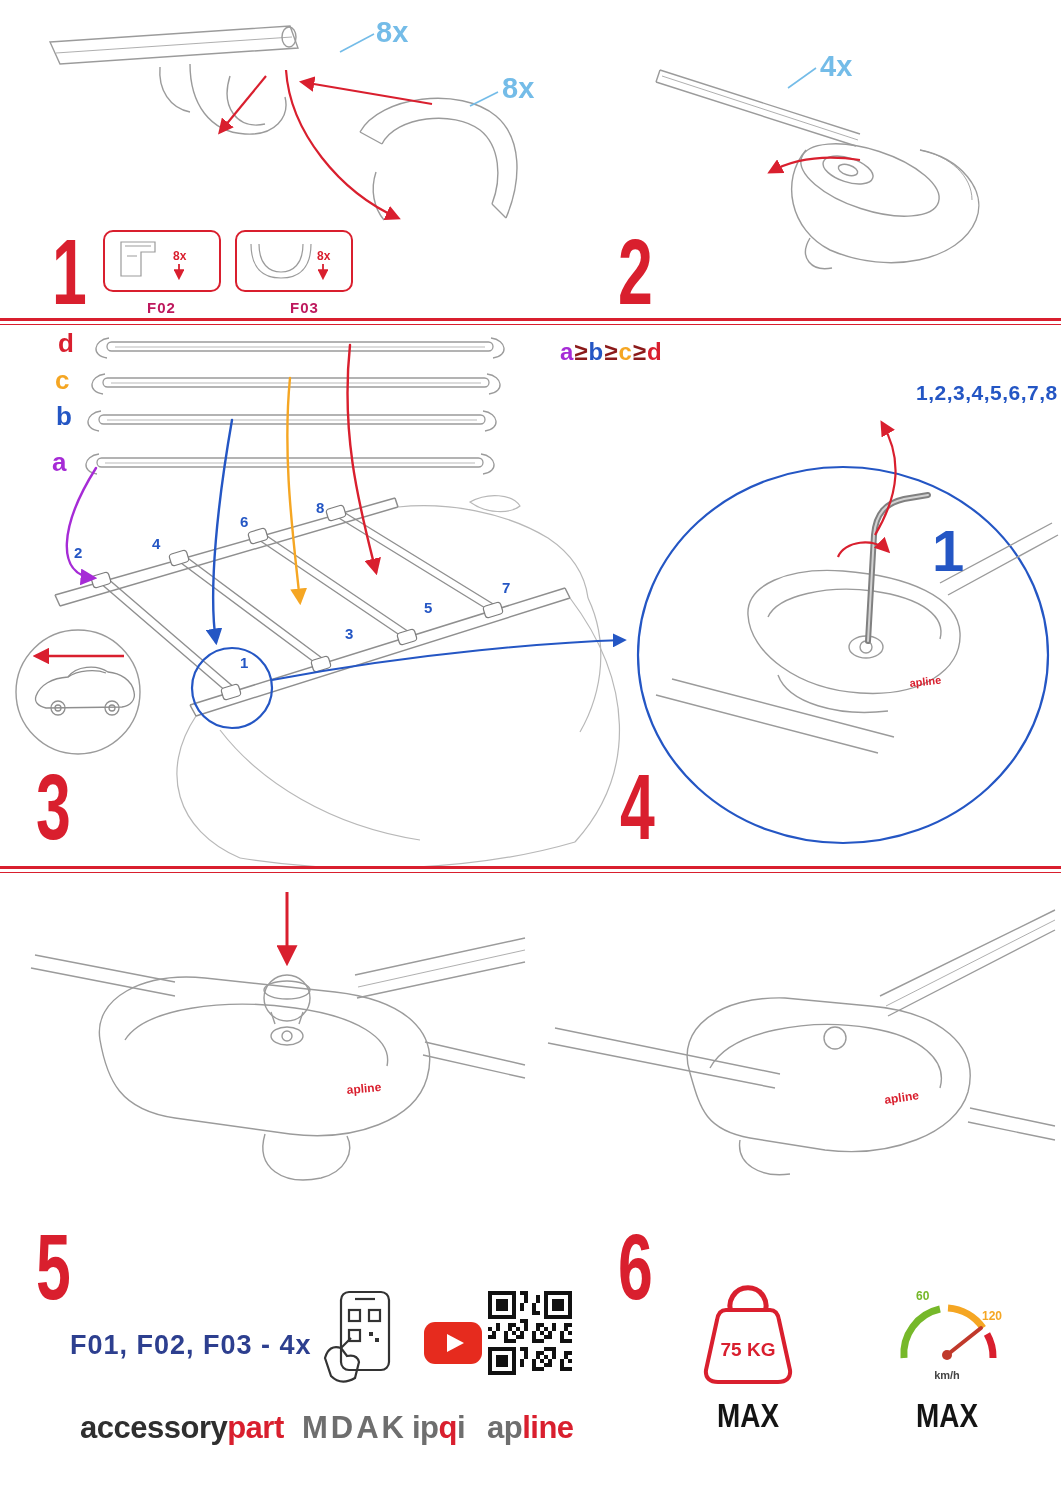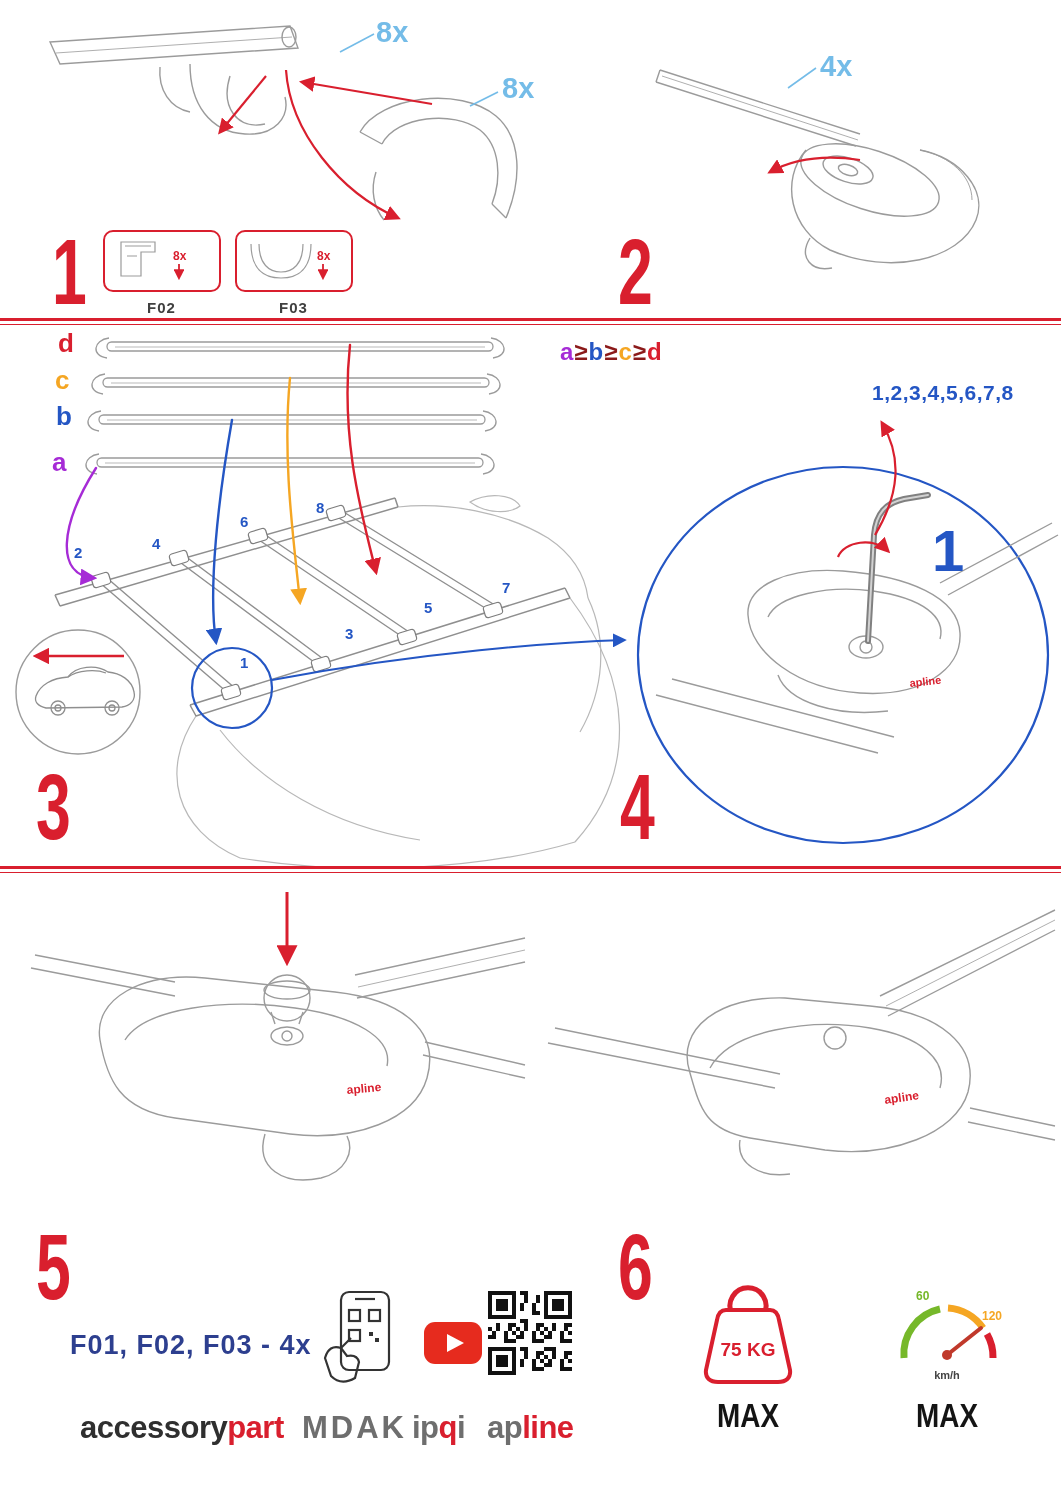--- a/index.html
+++ b/index.html
@@ -7,21 +7,21 @@
   body{font-family:"Liberation Sans",sans-serif}
   .page{position:relative;width:1061px;height:1500px;background:#fff;overflow:hidden;margin:0 auto}
   svg.layer{position:absolute;overflow:visible}
   svg text{font-family:"Liberation Sans",sans-serif}
   .stepnum{position:absolute;color:#d91f2e;font-weight:700;font-size:92px;line-height:.92;transform:scaleX(.68);transform-origin:left top;letter-spacing:-3px}
   .qty{position:absolute;color:#74bce8;font-weight:700;font-size:29px;line-height:1}
   .divider{position:absolute;left:0;width:1061px}
   .divider .l1{height:3px;background:#d91f2e}
   .divider .l2{height:1px;background:#d91f2e;margin-top:3px}
   .partbox{position:absolute;width:118px;height:62px;border:2px solid #d91f2e;border-radius:10px}
-  .partlabel{position:absolute;color:#404040;font-weight:700;font-size:15px;letter-spacing:1px}
+  .partlabel{position:absolute;color:#be185d;font-weight:700;font-size:15px;letter-spacing:1px}
   .barletter{position:absolute;font-weight:700;font-size:26px;line-height:1}
   .posnum{position:absolute;color:#2456c4;font-weight:700;font-size:15px;line-height:1}
   .formula{position:absolute;font-weight:700;font-size:24px;letter-spacing:1px;line-height:1}
   .seq{position:absolute;color:#2456c4;font-weight:700;font-size:21px;line-height:1;letter-spacing:.5px}
   .bigblue{position:absolute;color:#2456c4;font-weight:700;font-size:58px;line-height:1}
   .parts-line{position:absolute;color:#2d3f8f;font-weight:700;font-size:27px;letter-spacing:1px;line-height:1}
   .brand{position:absolute;font-weight:700;font-size:31px;line-height:1;letter-spacing:-.5px}
   .maxlabel{position:absolute;color:#141414;font-weight:700;font-size:34px;line-height:1;text-align:center;transform:scaleX(.82);transform-origin:center top}
   .c-red{color:#d91f2e}.c-blue{color:#2456c4}.c-orange{color:#f5a623}.c-purple{color:#a62bd6}.c-dark{color:#2f2f2f}.c-gray{color:#6e6e6e}.c-maroon{color:#8b1a1a}
   .qr{position:absolute;width:86px;height:86px;background:#fff}
@@ -88,21 +88,21 @@
             </marker>
           </defs>
         <g stroke="#9b9b9b" fill="none" stroke-width="1.2">
           <path d="M14,12 C14,36 26,46 44,46 C62,46 74,36 74,12"></path>
           <path d="M22,12 C22,32 32,40 44,40 C56,40 66,32 66,12"></path>
         </g>
         <text x="80" y="28" font-size="12" font-weight="bold" fill="#d91f2e">8x</text>
         <path d="M86,32 L86,46" stroke="#d91f2e" stroke-width="1.8" fill="none" marker-end="url(#m-red-b2)"></path>
       </svg>
     </div>
-    <span class="partlabel" style="left:279px;top:299px">F03</span>
+    <span class="partlabel" style="left:290px;top:299px">F03</span>
 
     <div class="stepnum" style="left:52px;top:230px">1</div>
   </section>
 
   <section>
     <svg class="layer" style="left:620px;top:30px" width="440" height="250" viewBox="0 0 440 250">
       <defs>
           <marker id="m-red-2" viewBox="0 0 10 10" refX="8" refY="5" markerWidth="7" markerHeight="7" orient="auto">
             <path d="M0,0 L10,5 L0,10 z" fill="#d91f2e"></path>
           </marker>
@@ -251,21 +251,21 @@
         <path d="M150,290 C160,318 210,332 260,326"></path>
         <ellipse cx="238" cy="262" rx="17" ry="11"></ellipse>
         <circle cx="238" cy="262" r="6"></circle>
       </g>
       <path d="M240,256 L246,150 C248,128 258,118 276,114 L300,110" stroke="#808080" stroke-width="6" fill="none" stroke-linecap="round"></path>
       <path d="M240,256 L246,150 C248,128 258,118 276,114 L300,110" stroke="#d2d2d2" stroke-width="2" fill="none" stroke-linecap="round"></path>
       <path d="M210,172 C216,156 246,152 260,166" stroke="#d91f2e" stroke-width="2.2" fill="none" marker-end="url(#m-red-4)"></path>
       <path d="M247,150 C272,108 274,72 254,38" stroke="#d91f2e" stroke-width="2.2" fill="none" marker-end="url(#m-red-4)"></path>
       <text x="282" y="302" font-size="11" font-weight="bold" fill="#d91f2e" transform="rotate(-6 282 302)">apline</text>
     </svg>
-    <span class="seq" style="left:872px;top:382px">1,2,3,4,5,6,7,8</span>
+    <span class="seq" style="left:916px;top:382px">1,2,3,4,5,6,7,8</span>
     <span class="bigblue" style="left:932px;top:522px">1</span>
     <div class="stepnum" style="left:620px;top:765px">4</div>
   </section>
 
   <div class="divider" style="top:866px">
       <div class="l1"></div>
       <div class="l2"></div>
     </div>
 
   <section>

